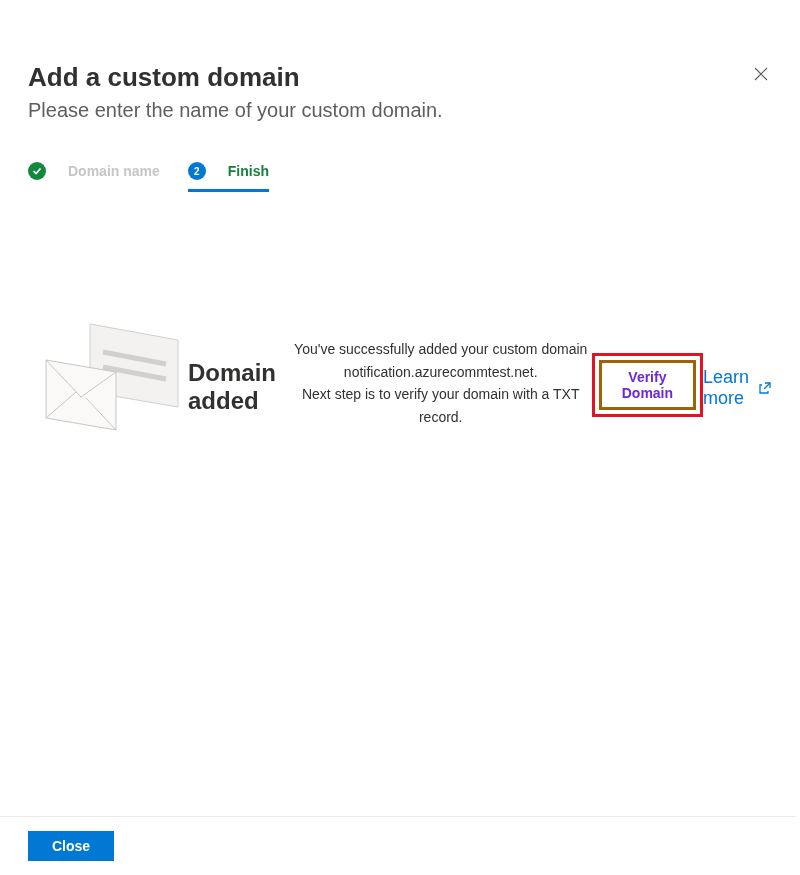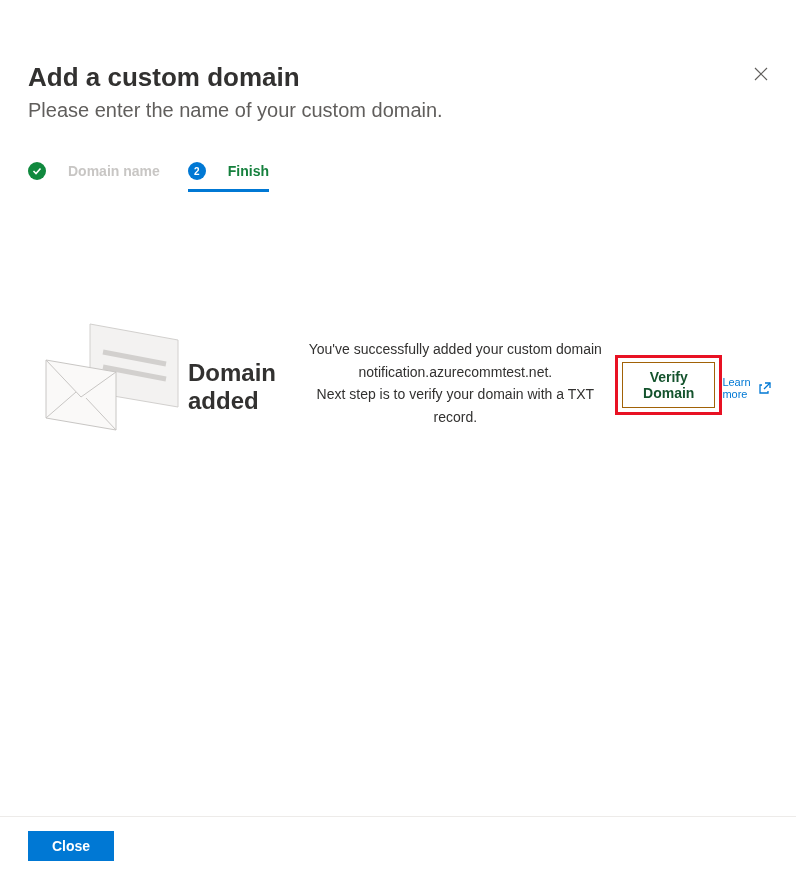--- a/index.html
+++ b/index.html
@@ -101,31 +101,31 @@
       max-width: 640px;
     }
     .highlight-box {
       border: 3px solid #e81123;
       padding: 4px;
       margin-top: 16px;
       display: inline-block;
     }
     .verify-btn {
       background: #fff;
-      border: 1px solid #a16207;
+      border: 3px solid #a16207;
       padding: 6px 20px;
       font-size: 14px;
       font-weight: 600;
-      color: #14532d;
+      color: #6d28d9;
       cursor: pointer;
       font-family: inherit;
     }
     .learn-link {
       margin-top: 22px;
-      font-size: 11px;
+      font-size: 18px;
       color: #0078d4;
       text-decoration: none;
       display: inline-flex;
       align-items: center;
       gap: 6px;
       cursor: pointer;
     }
     .ext-icon {
       display: inline-flex;
     }

